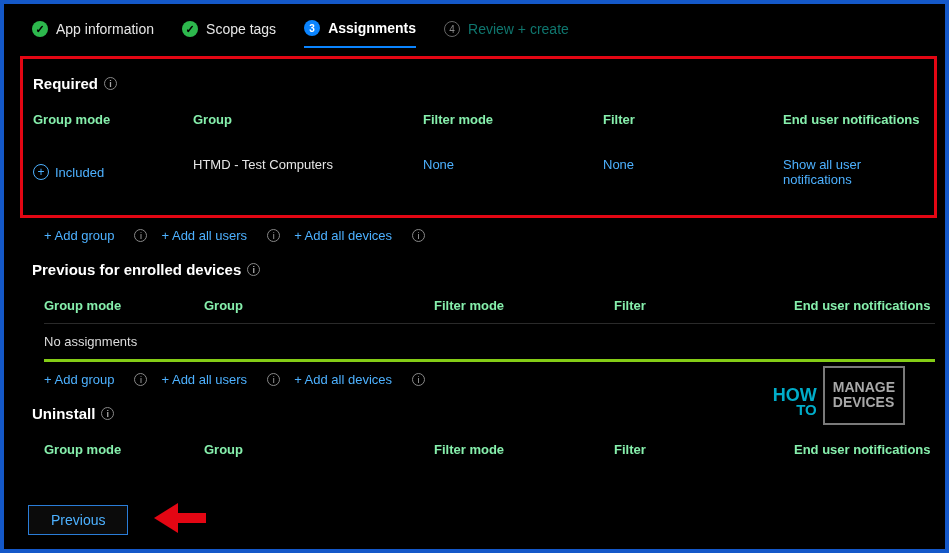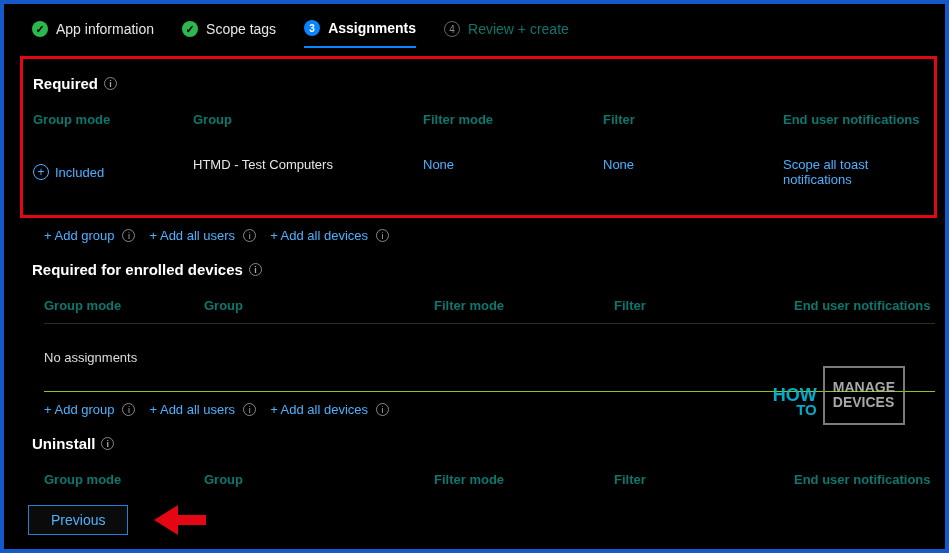--- a/index.html
+++ b/index.html
@@ -69,65 +69,65 @@
     display: inline-flex; align-items: center; justify-content: center;
     width: 13px; height: 13px; border: 1px solid #888; border-radius: 50%;
     font-size: 9px; color: #aaa;
   }
   .cols {
     display: grid;
     grid-template-columns: 150px 220px 170px 170px 1fr;
     gap: 10px;
     font-size: 13px;
   }
-  .col-head { color: #0f766e; font-weight: 600; padding: 8px 0 10px; }
+  .col-head { color: #86efac; font-weight: 600; padding: 8px 0 10px; }
   .row {
     border-top: 1px solid #2a2a2a;
     border-bottom: 1px solid #2a2a2a;
     padding: 8px 0;
     display: contents;
   }
   .row > div { padding: 10px 0; }
   .link { color: #4db1ff; cursor: pointer; }
   .included { color: #4db1ff; display: flex; align-items: center; gap: 6px; }
   .plus-circle {
     display: inline-flex; align-items: center; justify-content: center;
     width: 16px; height: 16px; border: 1.5px solid #4db1ff; border-radius: 50%;
     color: #4db1ff; font-size: 12px; line-height: 1;
   }
   .add-links {
     display: flex; gap: 14px; align-items: center;
     font-size: 13px; color: #4db1ff;
     margin: 10px 0 18px 12px;
   }
-  .add-link { display: flex; align-items: center; gap: 8px; }
+  .add-link { display: flex; align-items: center; gap: 20px; }
   .no-assign {
     border-top: 1px solid #2a2a2a;
-    border-bottom: 1px solid #84cc16;
-    padding: 26px 0;
+    border-bottom: 3px solid #84cc16;
+    padding: 10px 0;
     font-size: 13px; color: #ddd;
   }
 
   
   .watermark {
     position: absolute; right: 40px; top: 362px;
     display: flex; gap: 6px; align-items: center;
     opacity: 0.9;
   }
   .wm-how { color: #00c0e0; font-weight: 800; font-size: 18px; line-height: 0.9; text-align: center; margin-top: 12px; }
   .wm-to { color: #00c0e0; font-weight: 800; font-size: 15px; line-height: 0.9; text-align: right; }
   .wm-box {
     border: 2px solid #888; padding: 12px 8px; color: #bbb;
     font-weight: 700; font-size: 14px; line-height: 1.1;
   }
 
   
   .footer {
     position: absolute; left: 24px; bottom: 14px;
-    display: flex; gap: 16px; align-items: center;
+    display: flex; gap: 16px; align-items: flex-start;
   }
   .btn {
     padding: 6px 22px; font-size: 14px; cursor: pointer;
     border: 1px solid #2a7dd8;
   }
   .btn-secondary { background: #0b0b0b; color: #4db1ff; }
   .btn-primary { background: #0a84ff; color: #fff; border-color: #0a84ff; }
   .arrow {
     margin-left: 10px;
     width: 52px; height: 26px; position: relative;
@@ -180,42 +180,42 @@
       <div class="col-head">End user notifications</div>
 
       <div class="row">
         <div class="included">
           <span class="plus-circle">+</span>
           <span>Included</span>
         </div>
         <div>HTMD - Test Computers</div>
         <div class="link">None</div>
         <div class="link">None</div>
-        <div class="link">Scope all toast notifications</div>
+        <div class="link">Show all user notifications</div>
       </div>
     </div>
   </div>
 
   <div class="add-links">
     <span class="add-link">
       <span>+ Add group</span>
       <span class="info-icon">i</span>
     </span>
     <span class="add-link">
       <span>+ Add all users</span>
       <span class="info-icon">i</span>
     </span>
     <span class="add-link">
       <span>+ Add all devices</span>
       <span class="info-icon">i</span>
     </span>
   </div>
 
   <div class="section-header">
-    <span>Required for enrolled devices</span>
+    <span>Previous for enrolled devices</span>
     <span class="info-icon">i</span>
   </div>
   <div class="cols" style="margin-left:12px;">
     <div class="col-head">Group mode</div>
     <div class="col-head">Group</div>
     <div class="col-head">Filter mode</div>
     <div class="col-head">Filter</div>
     <div class="col-head">End user notifications</div>
   </div>
   <div class="no-assign" style="margin-left:12px;">No assignments</div>

